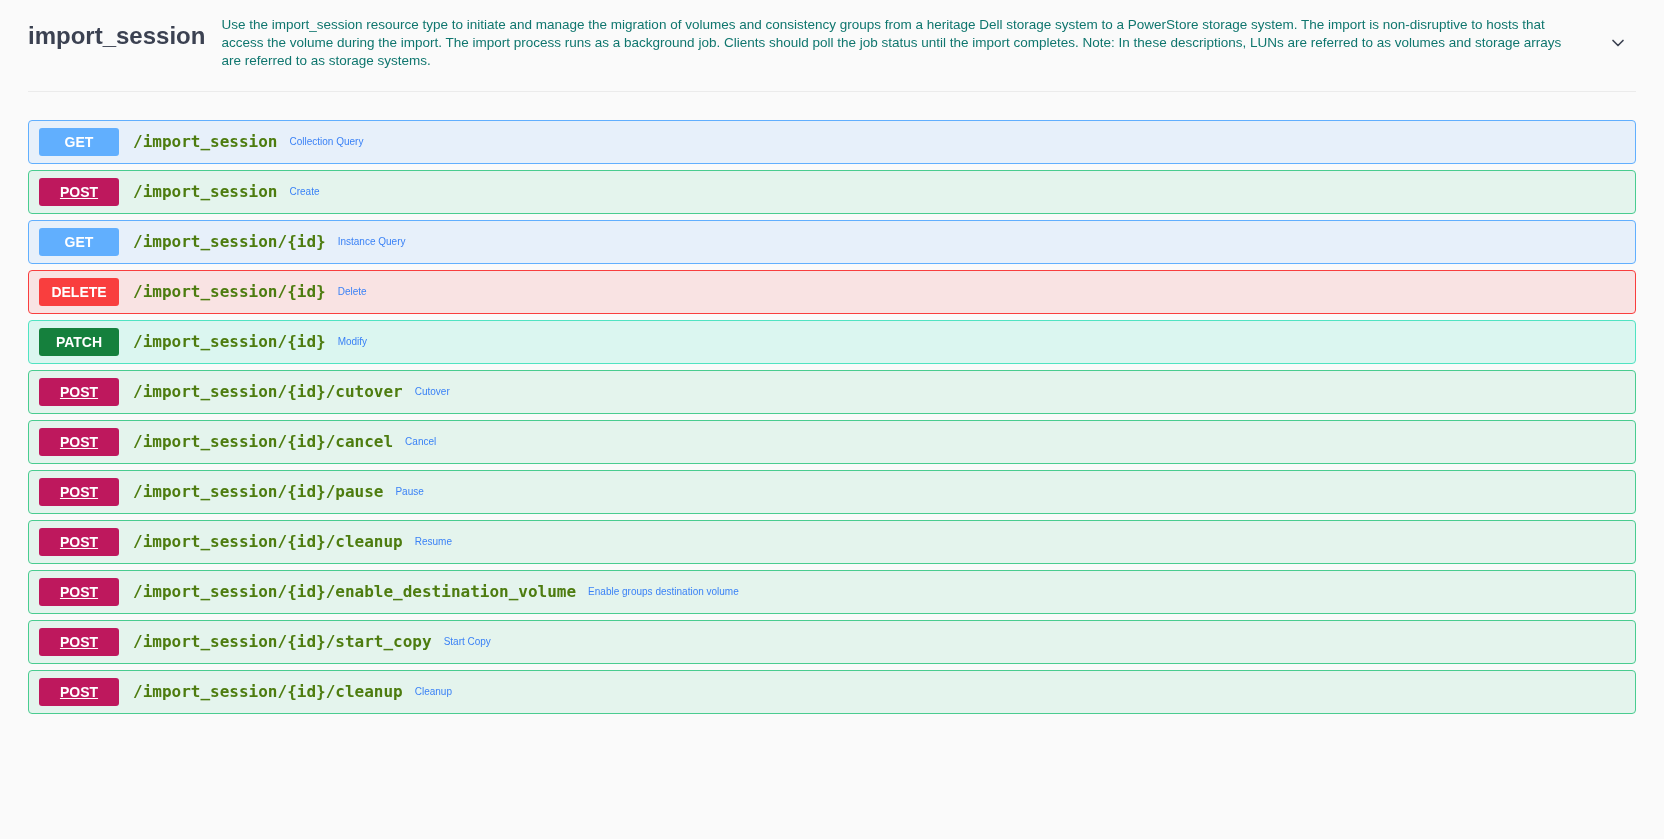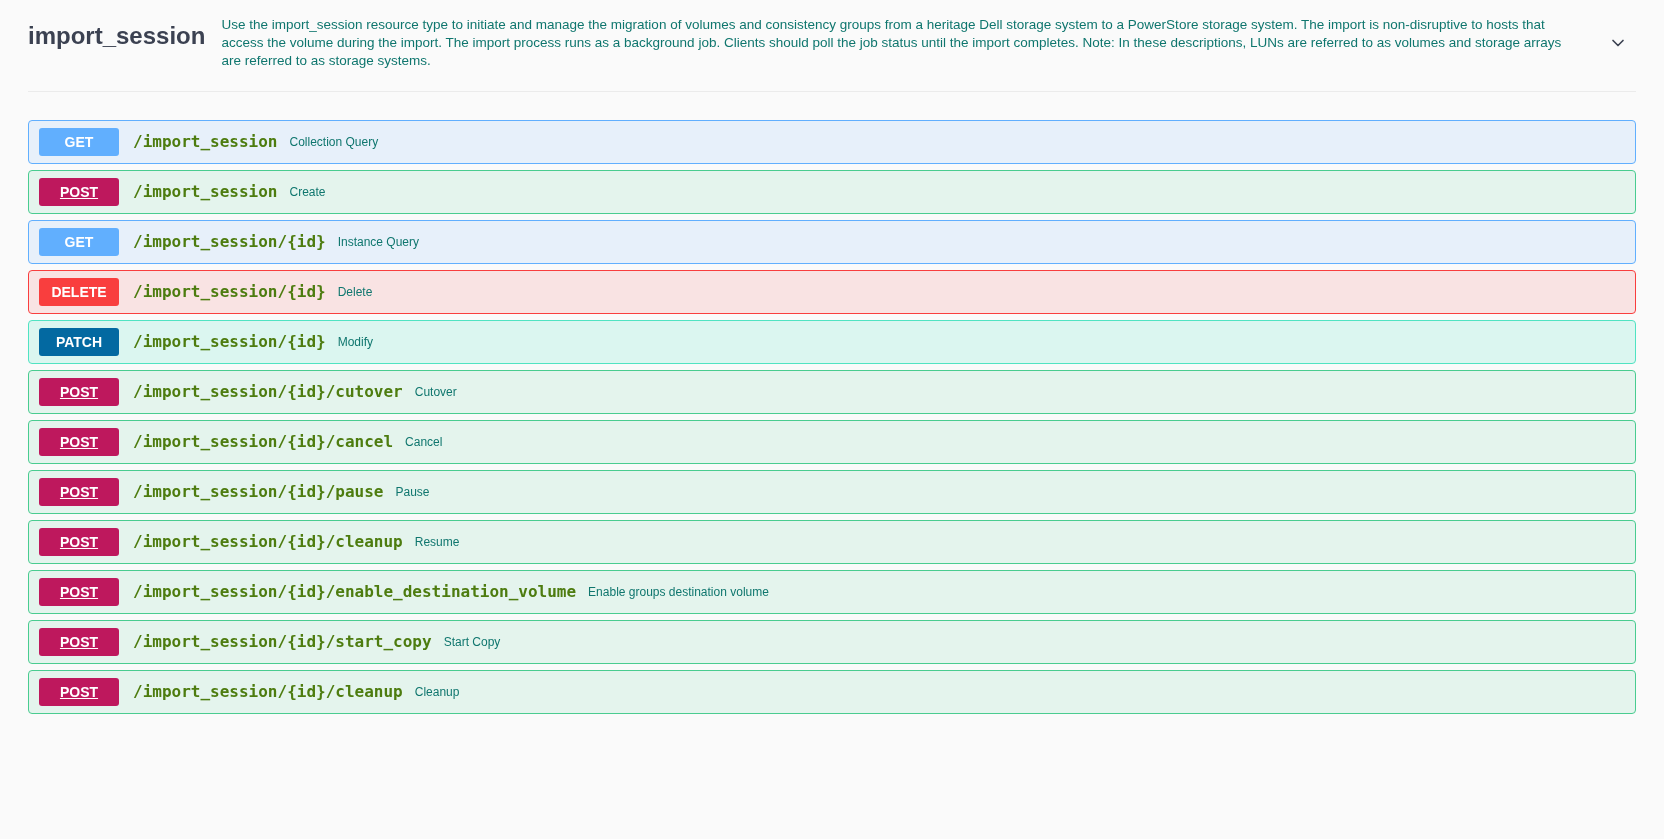--- a/index.html
+++ b/index.html
@@ -61,32 +61,32 @@
       margin-right: 14px;
     }
     .op-path {
       font-family: ui-monospace, SFMono-Regular, Menlo, Consolas, monospace;
       font-size: 16px;
       font-weight: 600;
       color: #4d7c0f;
       margin-right: 12px;
     }
     .op-summary {
-      font-size: 12px;
-      color: #0f766e;
+      font-size: 10px;
+      color: #3b82f6;
     }
     
     .op.get   { background: rgba(97,175,254,.12); border-color: #61affe; }
     .op.get .method-badge   { background: #61affe; }
     .op.post  { background: rgba(73,204,144,.12); border-color: #49cc90; }
     .op.post .method-badge  { background: #be185d; text-decoration: underline; }
     .op.delete{ background: rgba(249,62,62,.12);  border-color: #f93e3e; }
     .op.delete .method-badge{ background: #f93e3e; }
     .op.patch { background: rgba(80,227,194,.18); border-color: #50e3c2; }
-    .op.patch .method-badge { background: #0369a1; }
+    .op.patch .method-badge { background: #15803d; }
   </style>
 </head>
 <body>
 
 <div class="container">
   <div class="header">
     <div class="header-title">import_session</div>
     <div class="header-desc">Use the import_session resource type to initiate and manage the migration of volumes and consistency groups from a heritage Dell storage system to a PowerStore storage system. The import is non-disruptive to hosts that access the volume during the import. The import process runs as a background job. Clients should poll the job status until the import completes. Note: In these descriptions, LUNs are referred to as volumes and storage arrays are referred to as storage systems.</div>
     <div class="header-chevron">
       <svg width="20" height="20" viewBox="0 0 24 24" fill="none" stroke="currentColor" stroke-width="2" stroke-linecap="round" stroke-linejoin="round">

